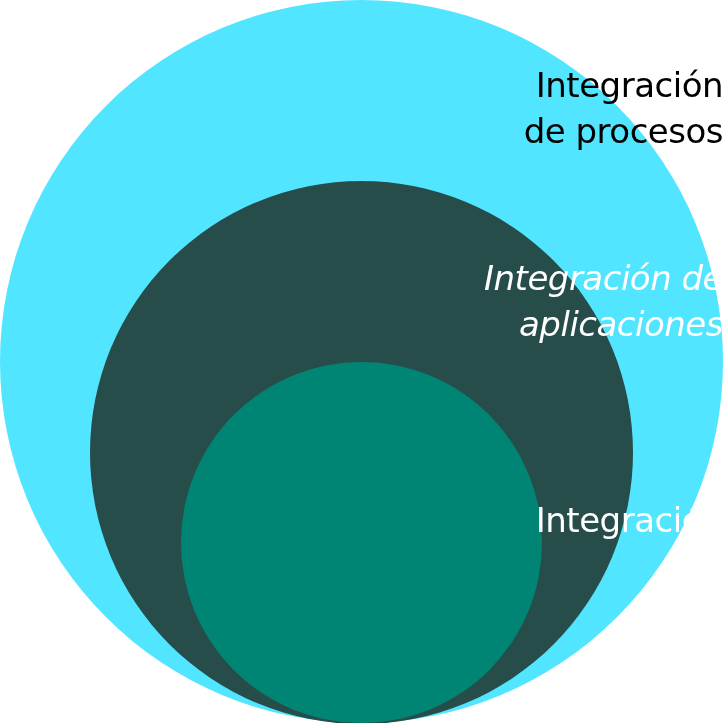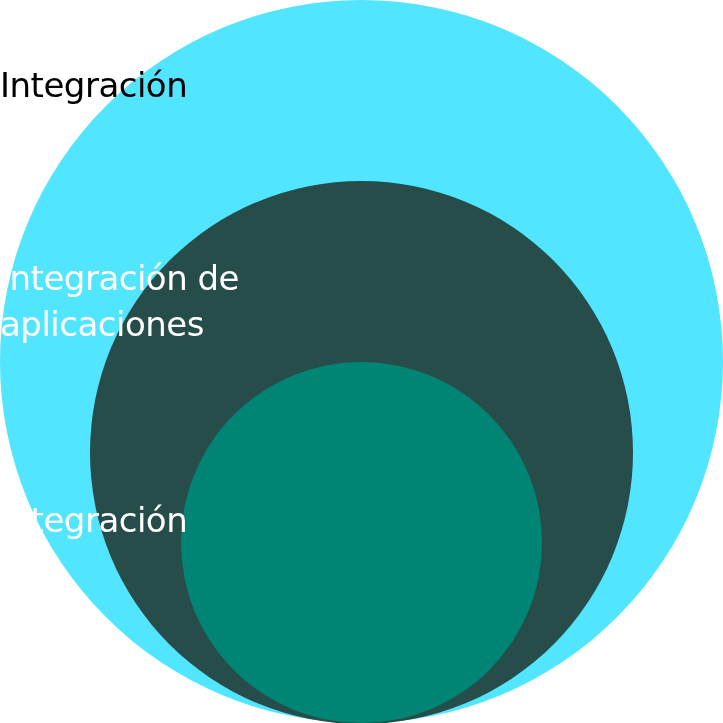--- a/index.html
+++ b/index.html
@@ -4,40 +4,41 @@
   <style>
     html, body { margin: 0; padding: 0; background: #ffffff; }
     body { width: 723px; height: 723px; position: relative; overflow: hidden; }
     .circle { position: absolute; border-radius: 50%; }
     #outer { left: 0px; top: 0px; width: 723px; height: 723px; }
     #middle { left: 90px; top: 181px; width: 543px; height: 543px; }
     #inner { left: 181px; top: 362px; width: 361px; height: 361px; }
     .label {
       position: absolute;
       left: 0; width: 723px;
-      text-align: left;
+      text-align: right;
       font-family: "DejaVu Sans", sans-serif;
       font-size: 34px;
       line-height: 46px;
       letter-spacing: -0.5px;
     }
     #label-outer { top: 62px; }
-    #label-middle { top: 255px; }
+    #label-middle { top: 255px; font-style: italic; }
     #label-inner { top: 497px; }
     .line { display: block; }
   </style>
 </head>
 <body style="background: rgb(255, 255, 255);">
 
 <div class="circle" id="outer" style="background: rgb(82, 229, 255);"></div>
 <div class="circle" id="middle" style="background: rgb(38, 77, 74);"></div>
 <div class="circle" id="inner" style="background: rgb(0, 133, 117);"></div>
 
 <div class="label" id="label-outer" style="color: rgb(0, 0, 0);">
   <span class="line">Integración</span>
+  <span class="line">de procesos</span>
 </div>
 
 <div class="label" id="label-middle" style="color: rgb(255, 255, 255);">
   <span class="line">Integración de</span>
   <span class="line">aplicaciones</span>
 </div>
 
 <div class="label" id="label-inner" style="color: rgb(255, 255, 255);">
   <span class="line">Integración</span>
 </div>

